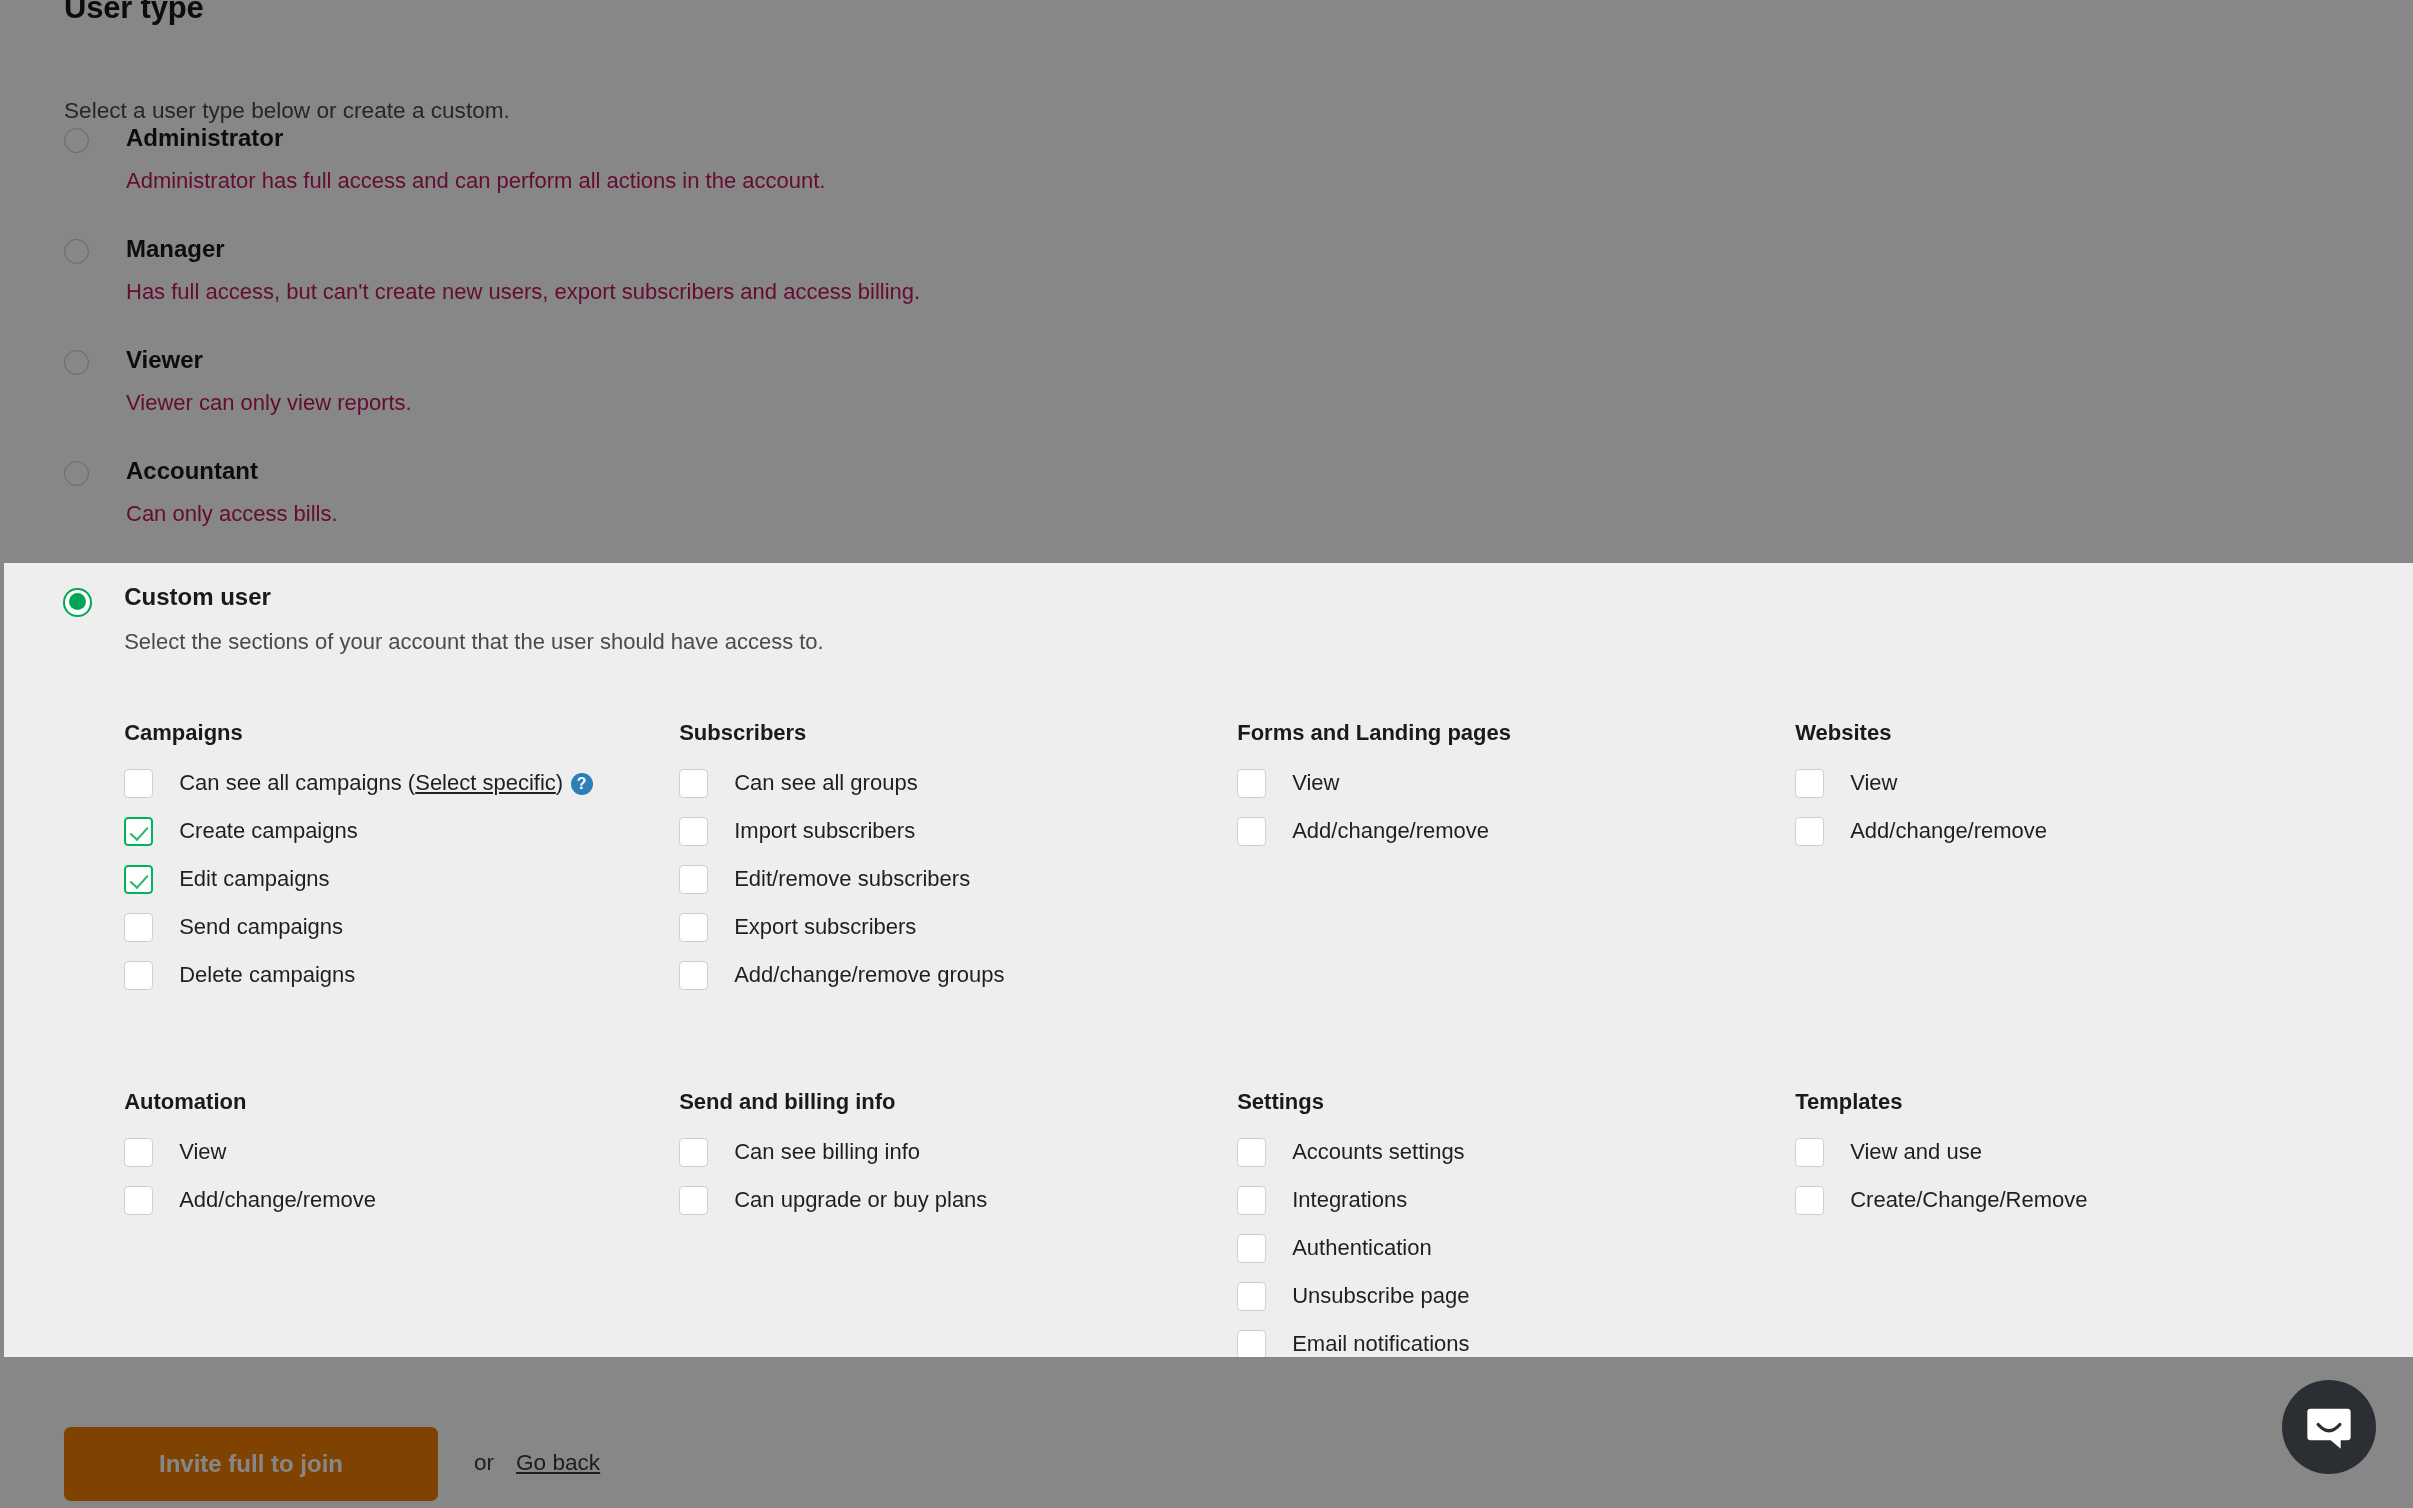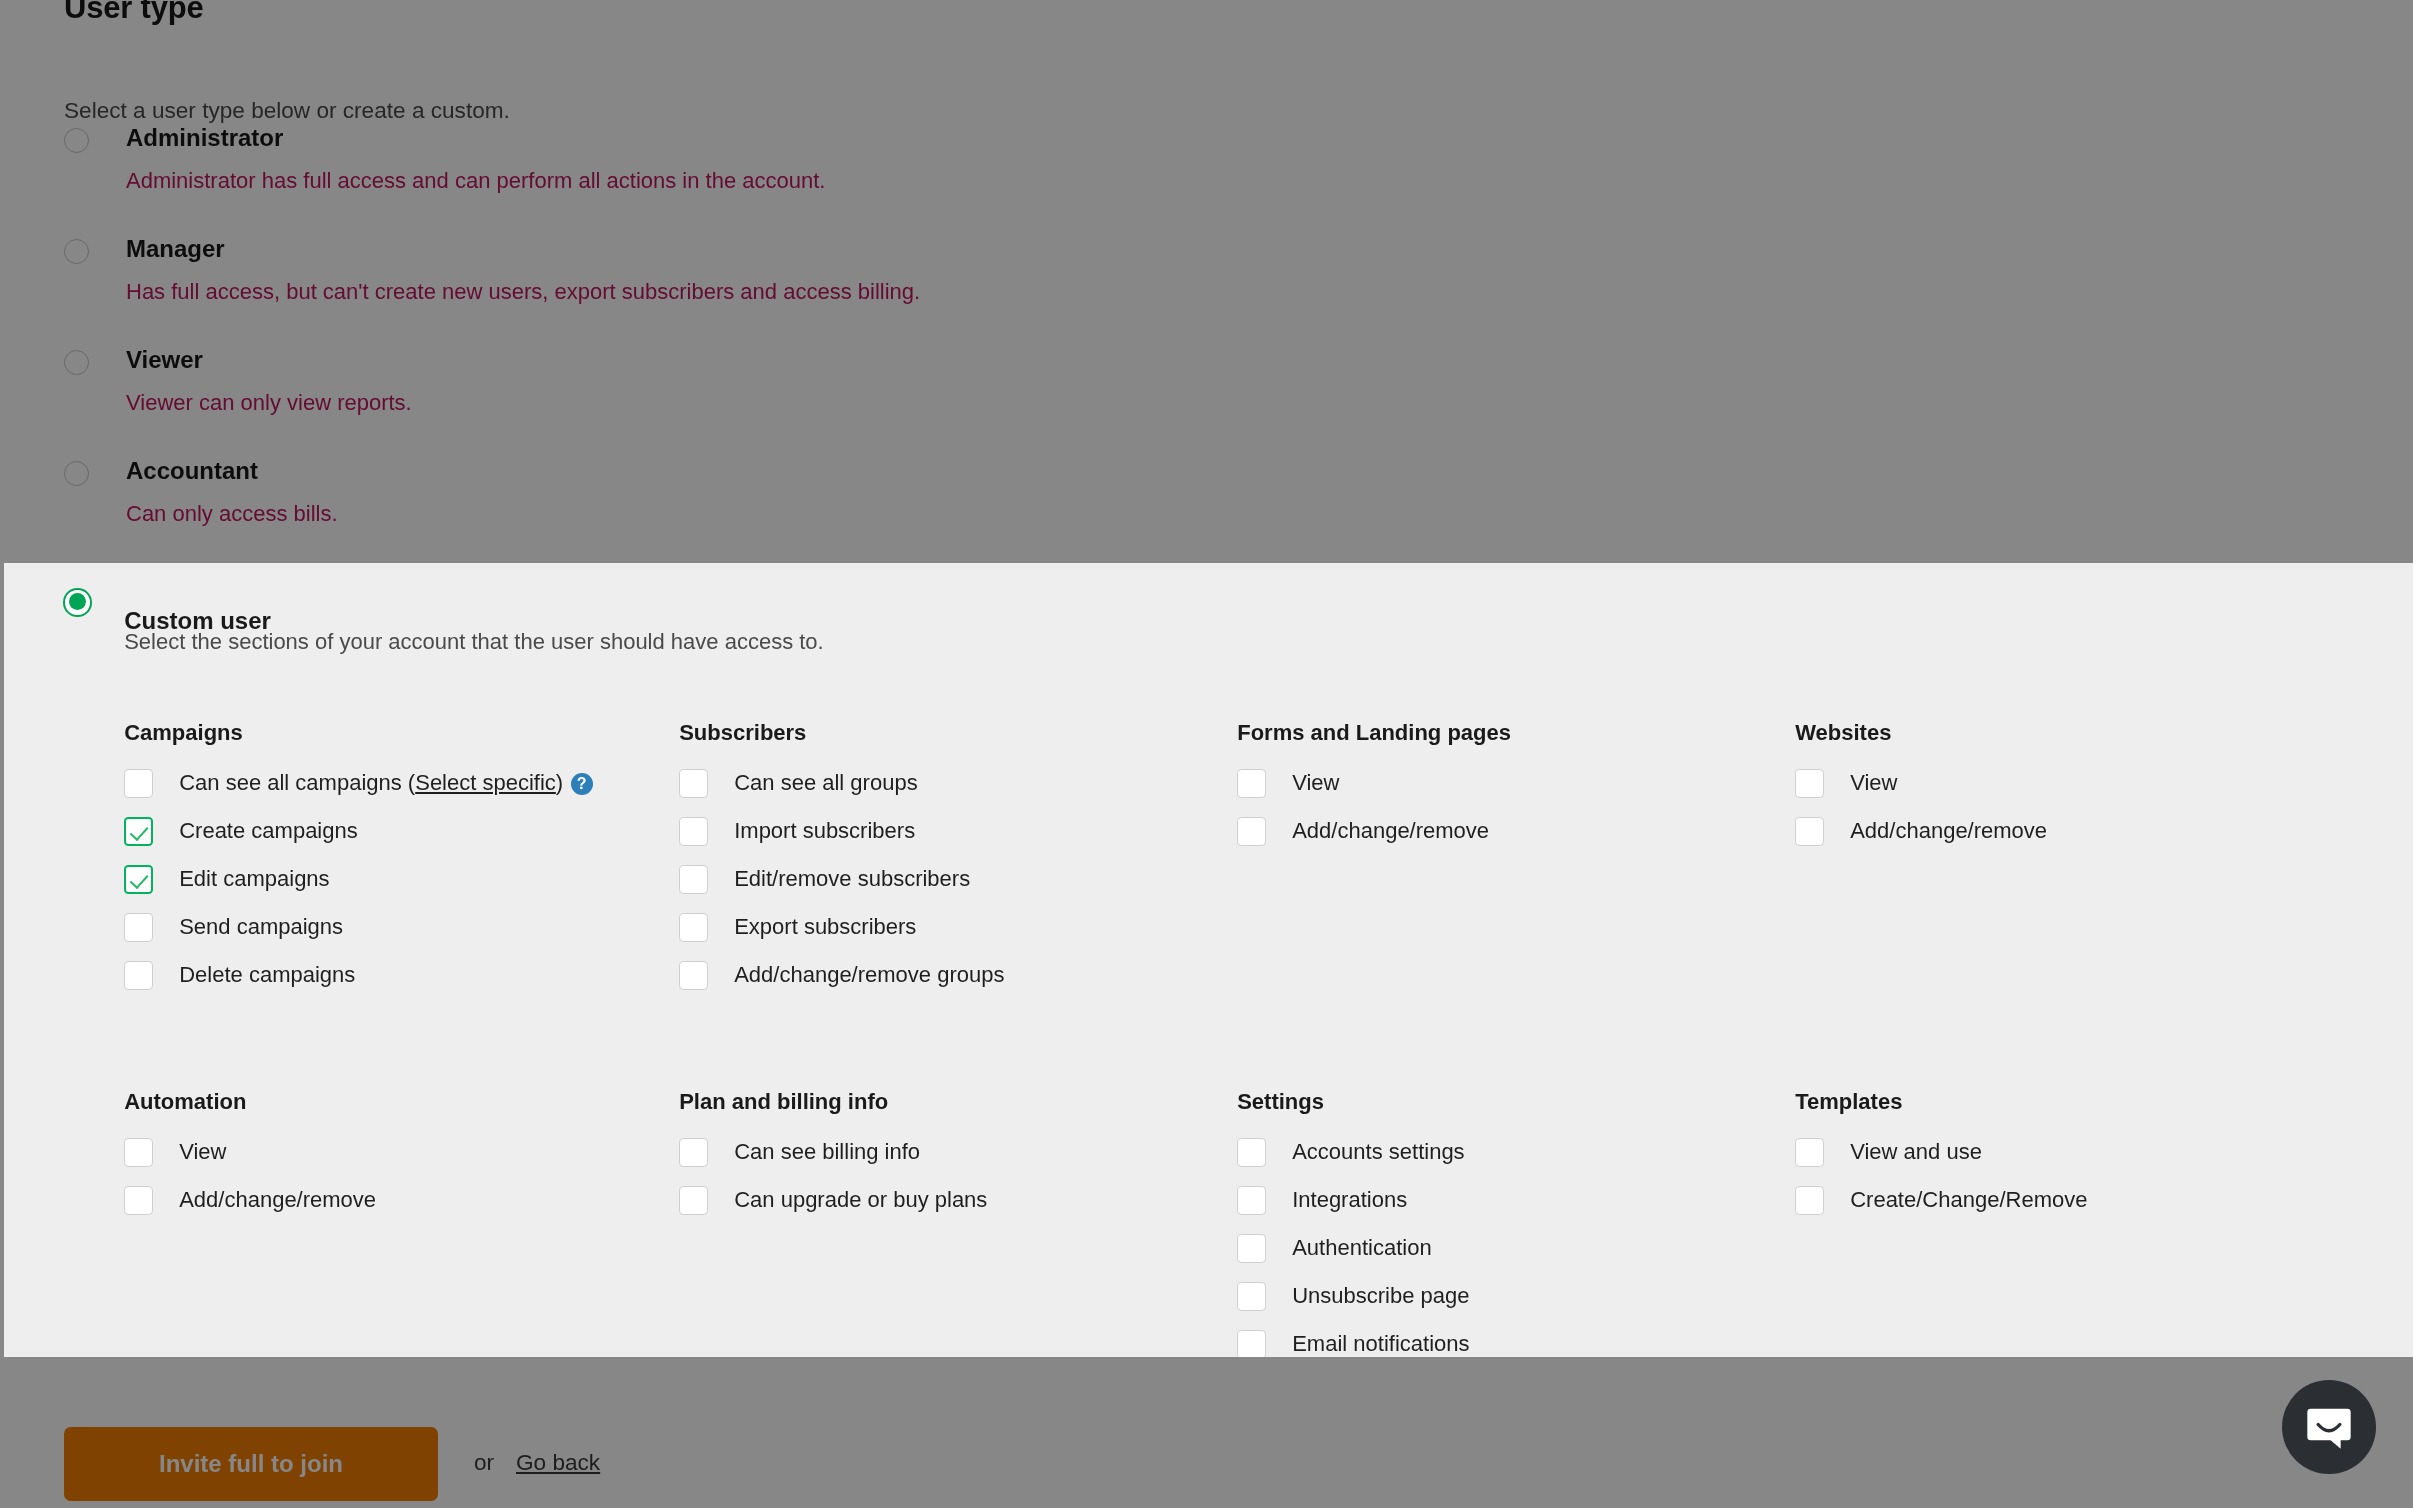--- a/index.html
+++ b/index.html
@@ -119,21 +119,20 @@
     border-radius: 50%;
     background: #00a656;
   }
 
   .custom-title {
     position: absolute;
     left: 120px; top: 20px;
     font-size: 24px;
     font-weight: bold;
     color: #1a1a1a;
-    margin-top: 24px;
   }
 
   .custom-desc {
     position: absolute;
     left: 120px; top: 66px;
     font-size: 22px;
     color: #4a4a4a;
   }
 
   
@@ -339,21 +338,21 @@
             <div class="perm-item"><span class="cbox"></span><span class="perm-label">Add/change/remove</span></div>
           </div>
         </div>
       <div class="perm-rowset row2" id="perm-row-2">
           <div class="perm-col c0">
             <div class="perm-heading">Automation</div>
             <div class="perm-item"><span class="cbox"></span><span class="perm-label">View</span></div>
             <div class="perm-item"><span class="cbox"></span><span class="perm-label">Add/change/remove</span></div>
           </div>
           <div class="perm-col c1">
-            <div class="perm-heading">Plan and billing info</div>
+            <div class="perm-heading">Send and billing info</div>
             <div class="perm-item"><span class="cbox"></span><span class="perm-label">Can see billing info</span></div>
             <div class="perm-item"><span class="cbox"></span><span class="perm-label">Can upgrade or buy plans</span></div>
           </div>
           <div class="perm-col c2">
             <div class="perm-heading">Settings</div>
             <div class="perm-item"><span class="cbox"></span><span class="perm-label">Accounts settings</span></div>
             <div class="perm-item"><span class="cbox"></span><span class="perm-label">Integrations</span></div>
             <div class="perm-item"><span class="cbox"></span><span class="perm-label">Authentication</span></div>
             <div class="perm-item"><span class="cbox"></span><span class="perm-label">Unsubscribe page</span></div>
             <div class="perm-item"><span class="cbox"></span><span class="perm-label">Email notifications</span></div>

